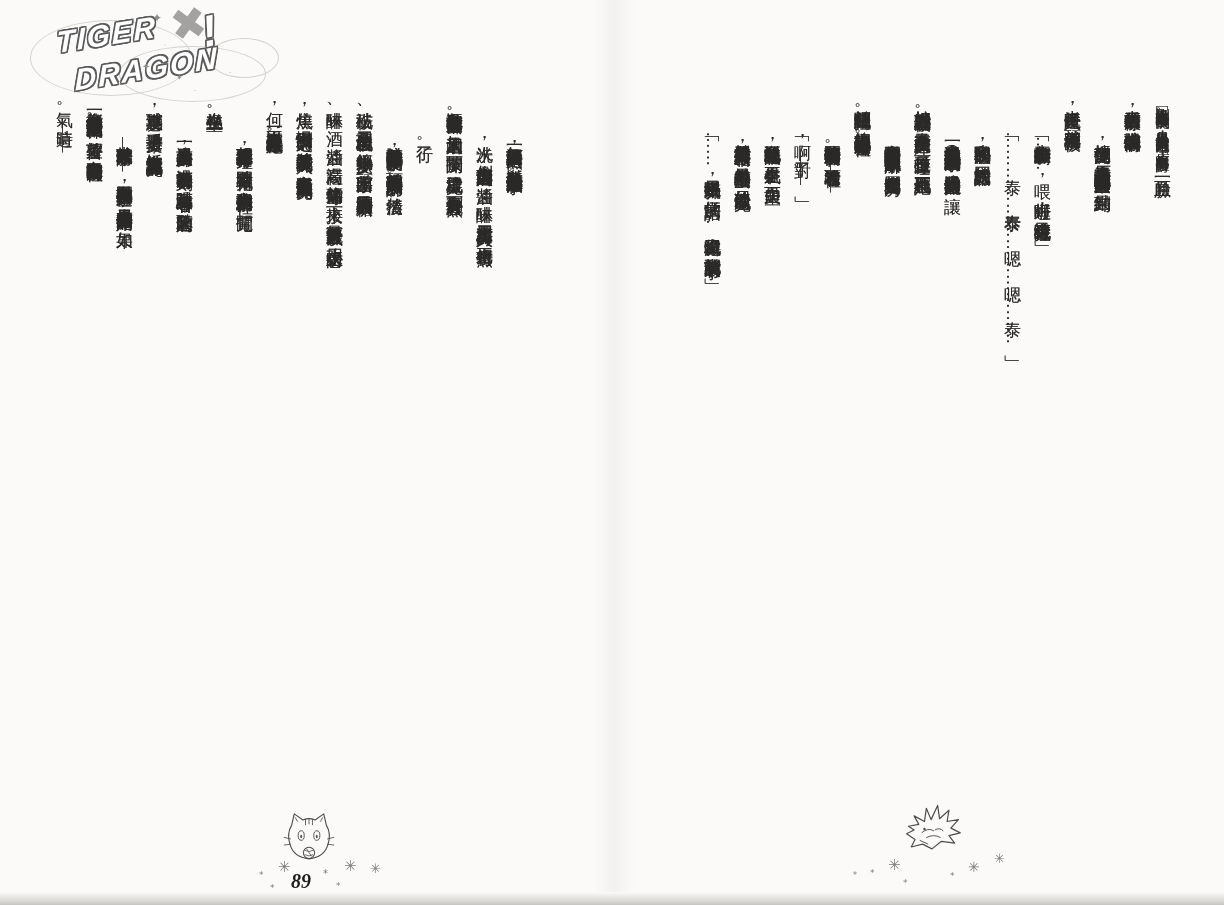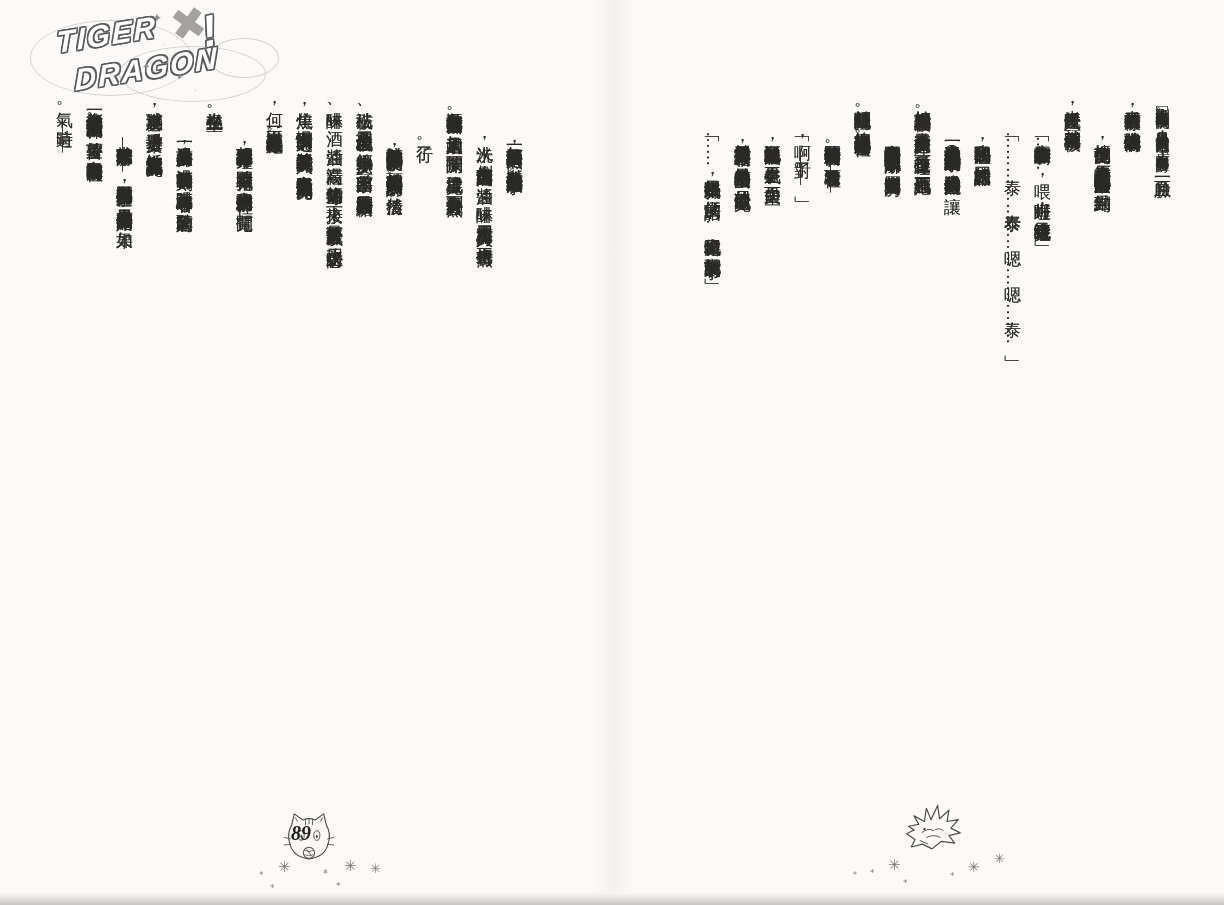--- a/index.html
+++ b/index.html
@@ -67,21 +67,21 @@
   .logo-star{position:absolute;color:#8f8d8a;font-family:"DejaVu Sans",sans-serif;line-height:1;}
   
   .mascot{position:absolute;}
   .mascot-cat{left:283px;top:811px;}
   .mascot-dragon{left:899px;top:800px;}
   .pagenum{
     position:absolute;font-family:"Liberation Serif","DejaVu Serif",serif;
     font-style:italic;font-weight:bold;font-size:20px;color:#1f1e1c;
   }
   .pagenum.n88{left:954px;top:860px;margin-top:42px;}
-  .pagenum.n89{left:291px;top:822px;}
+  .pagenum.n89{left:291px;top:870px;}
   .sparkle{position:absolute;color:#7d7b78;font-family:"DejaVu Sans",sans-serif;line-height:1;}
 </style>
 </head>
 <body>
 
 <div class="book">
 
   <div class="gutter"></div>
 
   <div class="logo">

